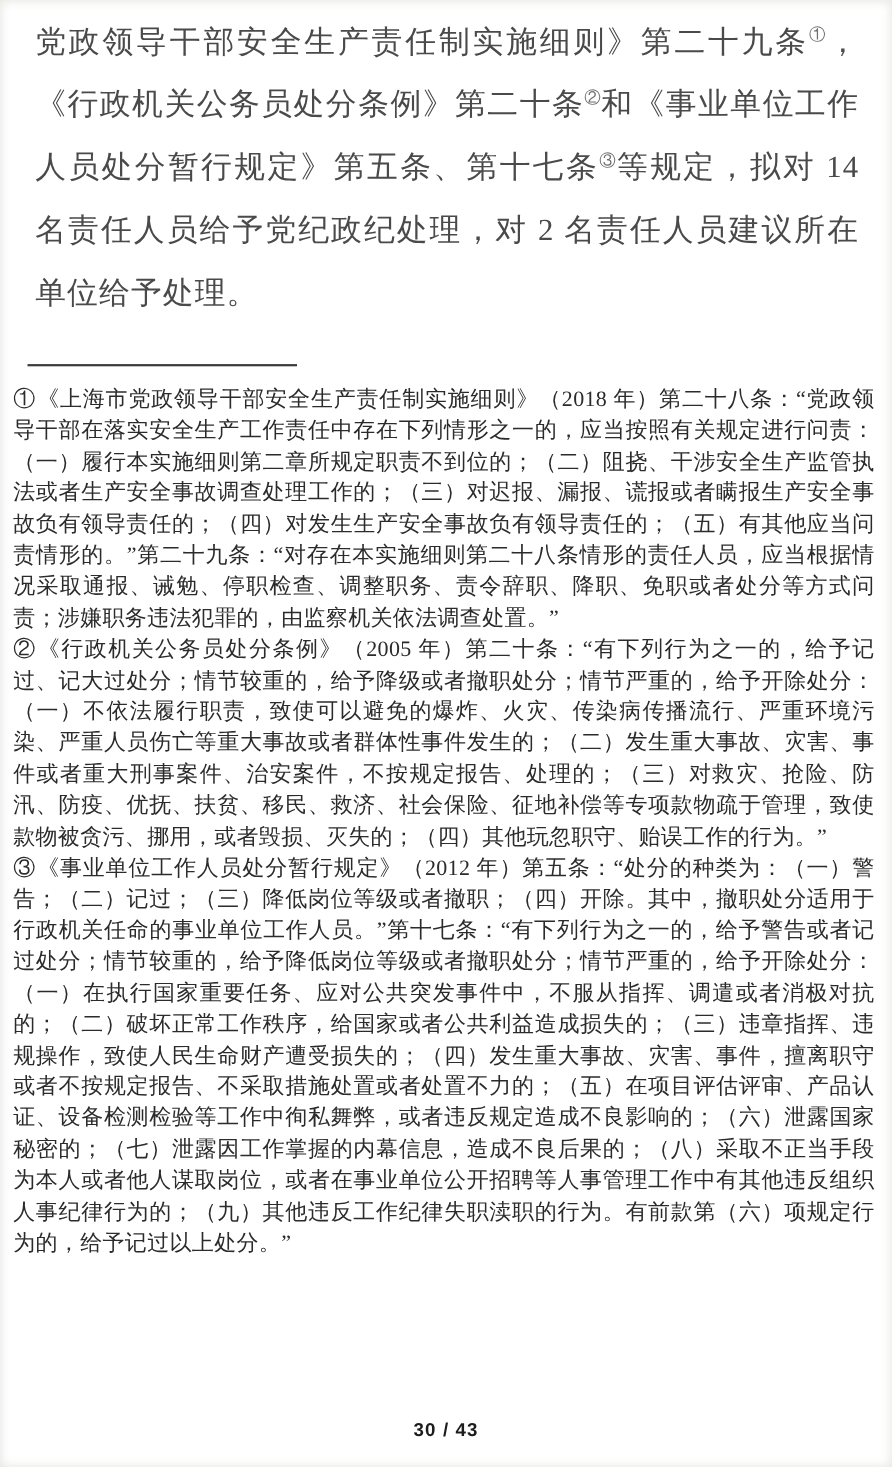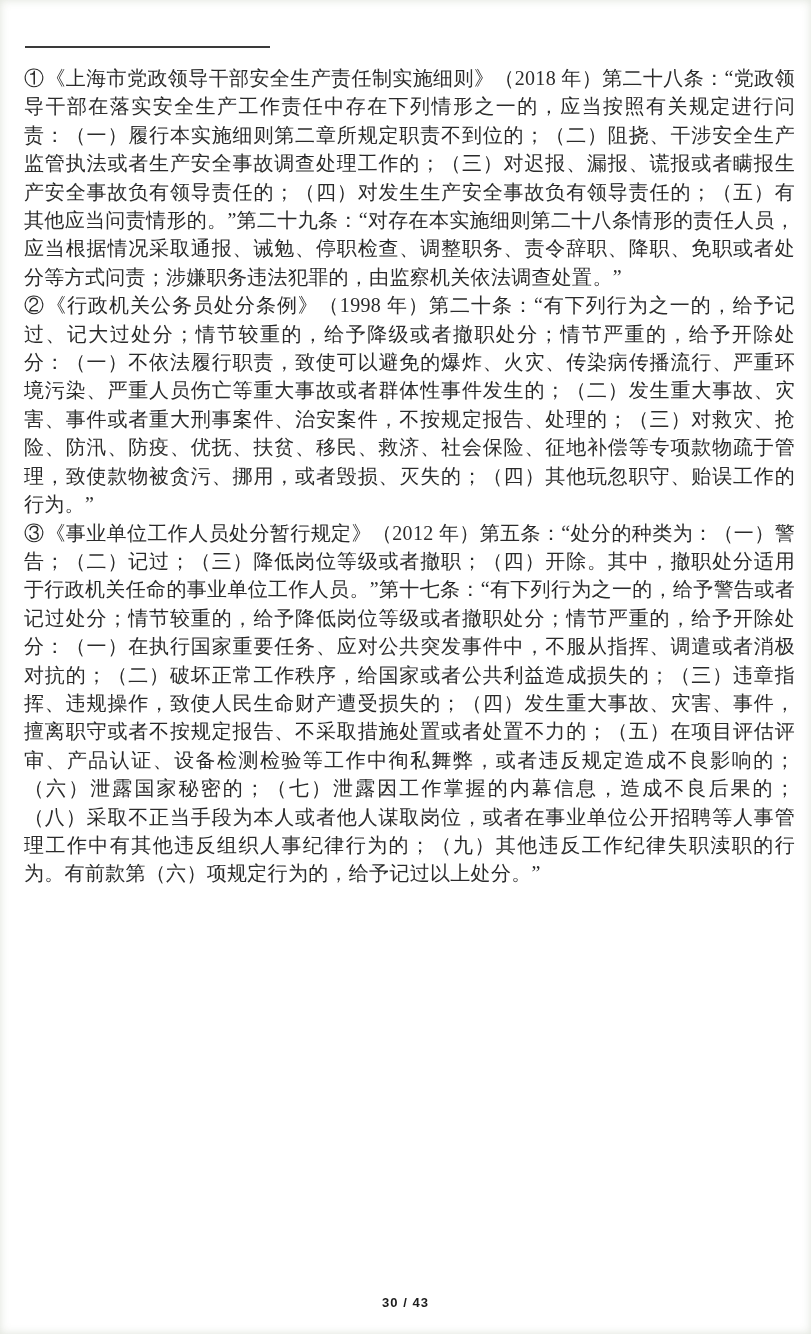--- a/index.html
+++ b/index.html
@@ -39,56 +39,57 @@
 
   
   .footnote-separator {
     margin: 36px 0 8px 25px;
     width: 245px;
     height: 0;
     border: none;
     border-top: 2px solid #3a3a3a;
   }
   .footnotes {
-    padding: 0 16px 0 24px;
+    padding: 0 16px 0 12px;
     color: #2b2b2b;
     font-size: 20px;
     line-height: 28.4px;
     text-align: justify;
     letter-spacing: 0.3px;
     margin-top: 16px;
   }
   .footnotes p { margin: 0; }
   .fn-marker { margin-right: 1px; }
 
   
   .page-number {
     position: absolute;
     left: 0;
     right: 0;
     bottom: 24px;
     text-align: center;
     font-family: "Liberation Sans", "DejaVu Sans", sans-serif;
     font-weight: bold;
-    font-size: 13px;
+    font-size: 17px;
     color: #1c1c1c;
     letter-spacing: 1px;
   }
 </style>
 </head>
 <body>
 
 <div class="page">
 
   <div class="main-text">
+    <p><span>党政领导干部安全生产责任制实施细则》第二十九条</span><sup class="fn-ref">①</sup><span>，《行政机关公务员处分条例》第二十条</span><sup class="fn-ref">②</sup><span>和《事业单位工作人员处分暂行规定》第五条、第十七条</span><sup class="fn-ref">③</sup><span>等规定，拟对 14 名责任人员给予党纪政纪处理，对 2 名责任人员建议所在单位给予处理。</span></p>
   </div>
 
   <hr class="footnote-separator">
 
   <div class="footnotes">
     <p><span class="fn-marker">①</span><span>《上海市党政领导干部安全生产责任制实施细则》（2018 年）第二十八条：“党政领导干部在落实安全生产工作责任中存在下列情形之一的，应当按照有关规定进行问责：（一）履行本实施细则第二章所规定职责不到位的；（二）阻挠、干涉安全生产监管执法或者生产安全事故调查处理工作的；（三）对迟报、漏报、谎报或者瞒报生产安全事故负有领导责任的；（四）对发生生产安全事故负有领导责任的；（五）有其他应当问责情形的。”第二十九条：“对存在本实施细则第二十八条情形的责任人员，应当根据情况采取通报、诫勉、停职检查、调整职务、责令辞职、降职、免职或者处分等方式问责；涉嫌职务违法犯罪的，由监察机关依法调查处置。”</span></p>
-    <p><span class="fn-marker">②</span><span>《行政机关公务员处分条例》（1998 年）第二十条：“有下列行为之一的，给予记过、记大过处分；情节较重的，给予降级或者撤职处分；情节严重的，给予开除处分：（一）不依法履行职责，致使可以避免的爆炸、火灾、传染病传播流行、严重环境污染、严重人员伤亡等重大事故或者群体性事件发生的；（二）发生重大事故、灾害、事件或者重大刑事案件、治安案件，不按规定报告、处理的；（三）对救灾、抢险、防汛、防疫、优抚、扶贫、移民、救济、社会保险、征地补偿等专项款物疏于管理，致使款物被贪污、挪用，或者毁损、灭失的；（四）其他玩忽职守、贻误工作的行为。”</span></p>
+    <p><span class="fn-marker">②</span><span>《行政机关公务员处分条例》（2005 年）第二十条：“有下列行为之一的，给予记过、记大过处分；情节较重的，给予降级或者撤职处分；情节严重的，给予开除处分：（一）不依法履行职责，致使可以避免的爆炸、火灾、传染病传播流行、严重环境污染、严重人员伤亡等重大事故或者群体性事件发生的；（二）发生重大事故、灾害、事件或者重大刑事案件、治安案件，不按规定报告、处理的；（三）对救灾、抢险、防汛、防疫、优抚、扶贫、移民、救济、社会保险、征地补偿等专项款物疏于管理，致使款物被贪污、挪用，或者毁损、灭失的；（四）其他玩忽职守、贻误工作的行为。”</span></p>
     <p><span class="fn-marker">③</span><span>《事业单位工作人员处分暂行规定》（2012 年）第五条：“处分的种类为：（一）警告；（二）记过；（三）降低岗位等级或者撤职；（四）开除。其中，撤职处分适用于行政机关任命的事业单位工作人员。”第十七条：“有下列行为之一的，给予警告或者记过处分；情节较重的，给予降低岗位等级或者撤职处分；情节严重的，给予开除处分：（一）在执行国家重要任务、应对公共突发事件中，不服从指挥、调遣或者消极对抗的；（二）破坏正常工作秩序，给国家或者公共利益造成损失的；（三）违章指挥、违规操作，致使人民生命财产遭受损失的；（四）发生重大事故、灾害、事件，擅离职守或者不按规定报告、不采取措施处置或者处置不力的；（五）在项目评估评审、产品认证、设备检测检验等工作中徇私舞弊，或者违反规定造成不良影响的；（六）泄露国家秘密的；（七）泄露因工作掌握的内幕信息，造成不良后果的；（八）采取不正当手段为本人或者他人谋取岗位，或者在事业单位公开招聘等人事管理工作中有其他违反组织人事纪律行为的；（九）其他违反工作纪律失职渎职的行为。有前款第（六）项规定行为的，给予记过以上处分。”</span></p>
   </div>
 
   <div class="page-number">30 / 43</div>
 
 </div>
 
 </body></html>

